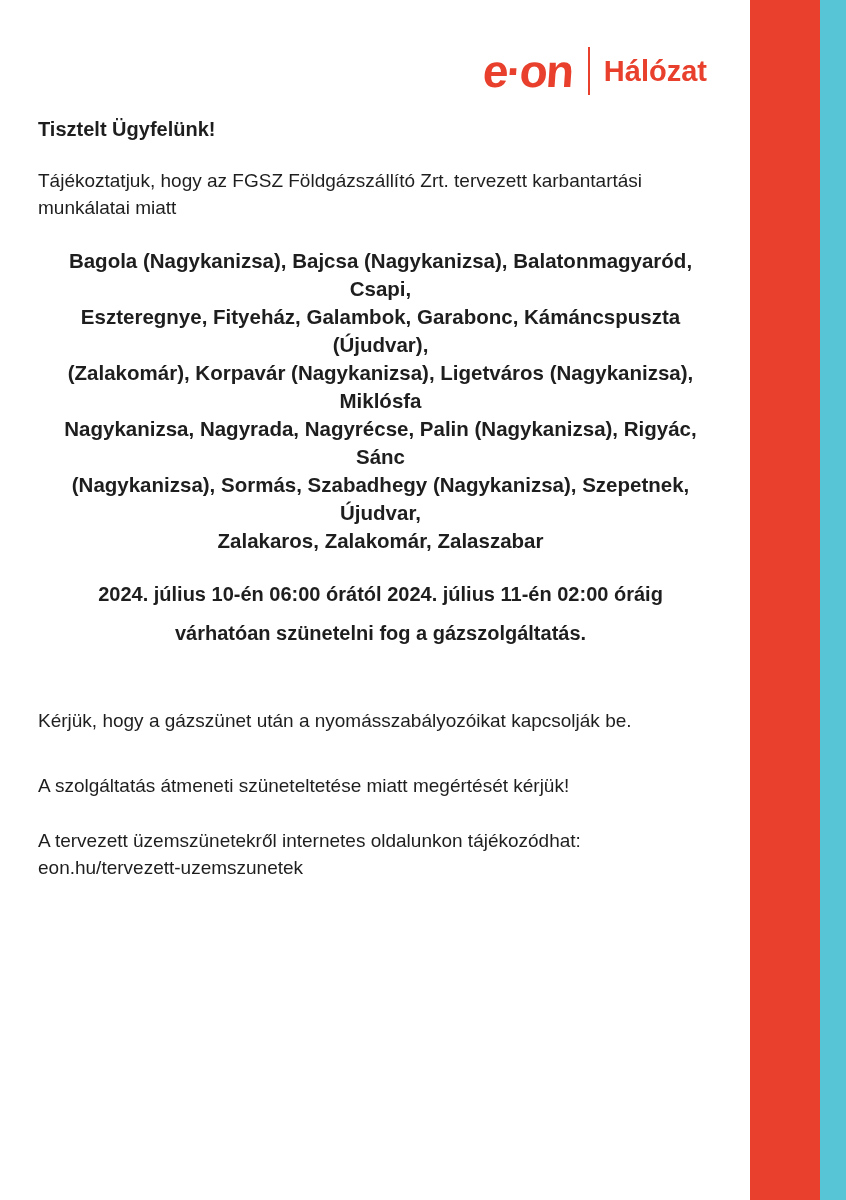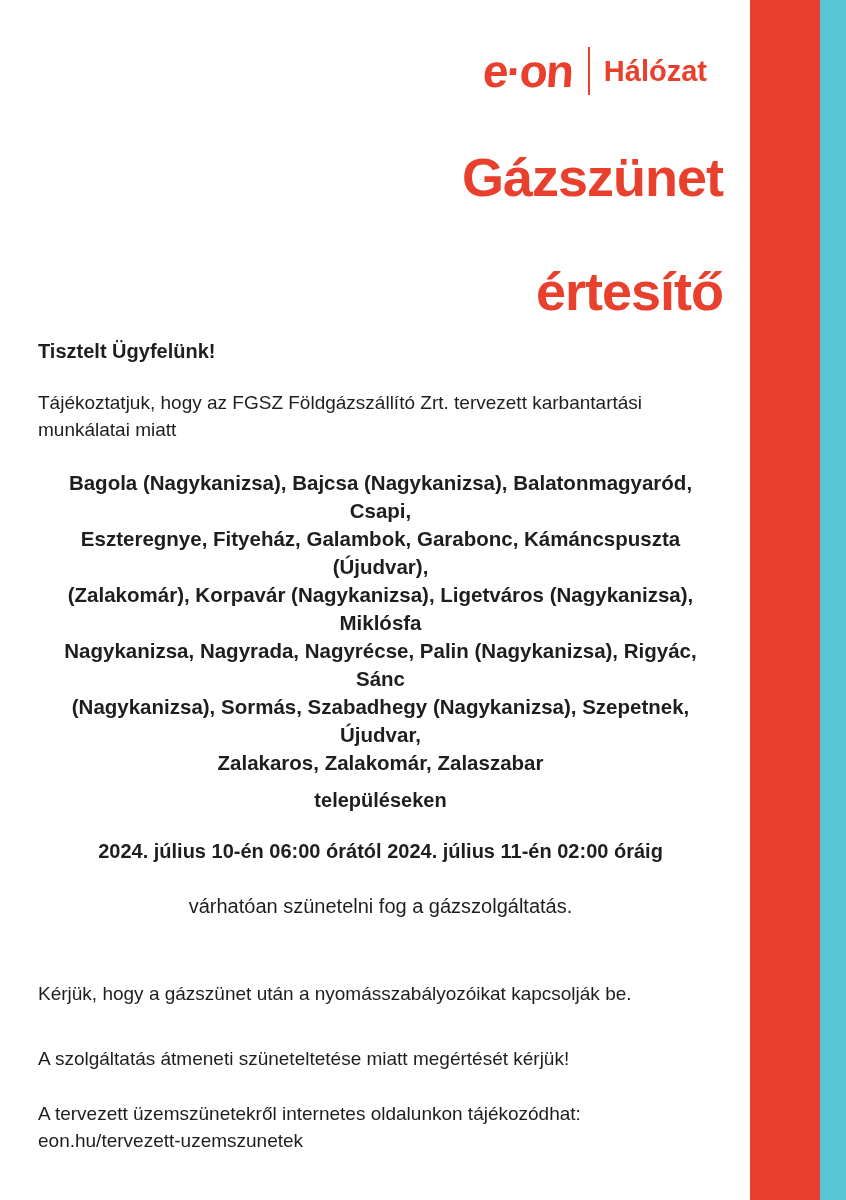--- a/index.html
+++ b/index.html
@@ -52,21 +52,21 @@
 
   .greeting { margin-top: 18px; font-size: 20px; font-weight: 700; }
 
   .intro { margin-top: 26px; font-size: 19px; line-height: 27px; }
 
   .settlements { margin-top: 26px; text-align: center; font-size: 20.5px; font-weight: 700; }
   .settlements div { line-height: 28px; text-align: center; }
 
   .suffix { margin-top: 12px; text-align: center; font-size: 20px; font-weight: 700; }
   .period { margin-top: 28px; text-align: center; font-size: 20px; font-weight: 700; }
-  .note   { margin-top: 32px; text-align: center; font-size: 20px; font-weight: 400; }
+  .note   { margin-top: 16px; text-align: center; font-size: 20px; font-weight: 700; }
 
   .p-regulator { margin-top: 62px; font-size: 19px; line-height: 27px; }
   .p-apology   { margin-top: 38px; font-size: 19px; line-height: 27px; }
   .p-info      { margin-top: 28px; font-size: 19px; line-height: 27px; }
 </style>
 </head>
 <body>
 
 <div class="page">
 
@@ -74,39 +74,34 @@
   <div class="bar-teal"></div>
 
   <div class="content">
 
     <div class="logo-row">
       <span class="logo-wordmark">e·on</span>
       <span class="logo-divider"></span>
       <span class="logo-division">Hálózat</span>
     </div>
 
-    <div class="title">
-      <div class="line1">Gázszünet</div>
-      <div class="line2">értesítő</div>
-    </div>
 
     <div class="greeting">Tisztelt Ügyfelünk!</div>
 
     <div class="intro">Tájékoztatjuk, hogy az FGSZ Földgázszállító Zrt. tervezett karbantartási munkálatai miatt</div>
 
     <div class="settlements">
       <div>Bagola (Nagykanizsa), Bajcsa (Nagykanizsa), Balatonmagyaród, Csapi,</div>
       <div>Eszteregnye, Fityeház, Galambok, Garabonc, Kámáncspuszta (Újudvar),</div>
       <div>(Zalakomár), Korpavár (Nagykanizsa), Ligetváros (Nagykanizsa), Miklósfa</div>
       <div>Nagykanizsa, Nagyrada, Nagyrécse, Palin (Nagykanizsa), Rigyác, Sánc</div>
       <div>(Nagykanizsa), Sormás, Szabadhegy (Nagykanizsa), Szepetnek, Újudvar,</div>
       <div>Zalakaros, Zalakomár, Zalaszabar</div>
     </div>
 
-    <div class="suffix">településeken</div>
 
     <div class="period">2024. július 10-én 06:00 órától 2024. július 11-én 02:00 óráig</div>
 
     <div class="note">várhatóan szünetelni fog a gázszolgáltatás.</div>
 
     <div class="p-regulator">Kérjük, hogy a gázszünet után a nyomásszabályozóikat kapcsolják be.</div>
 
     <div class="p-apology">A szolgáltatás átmeneti szüneteltetése miatt megértését kérjük!</div>
 
     <div class="p-info">

